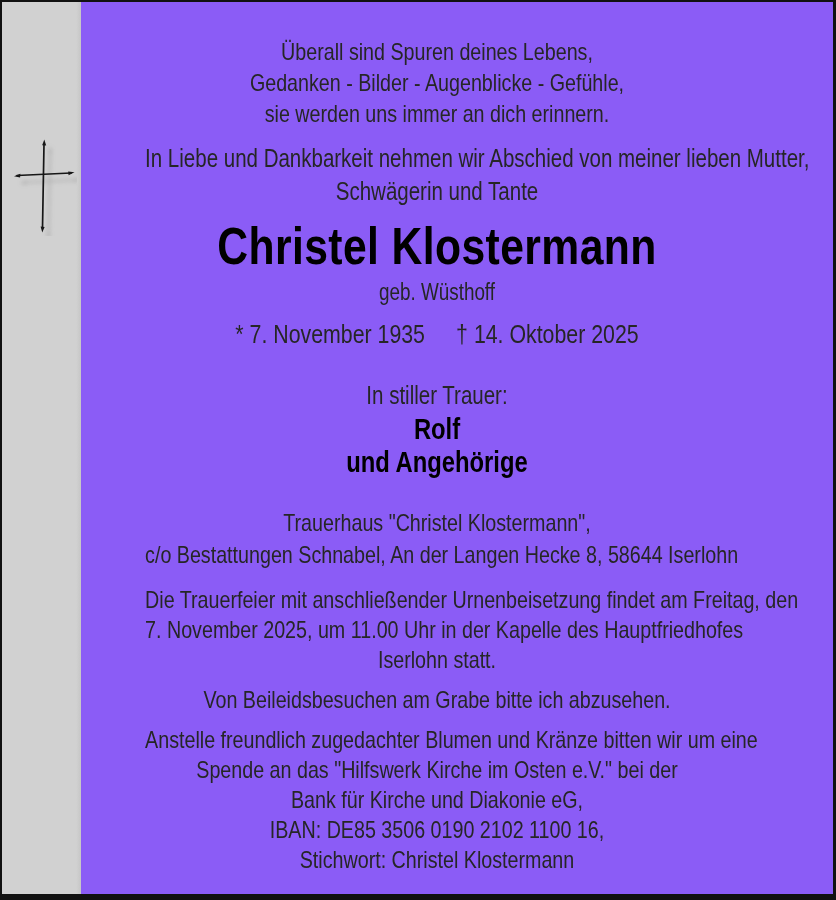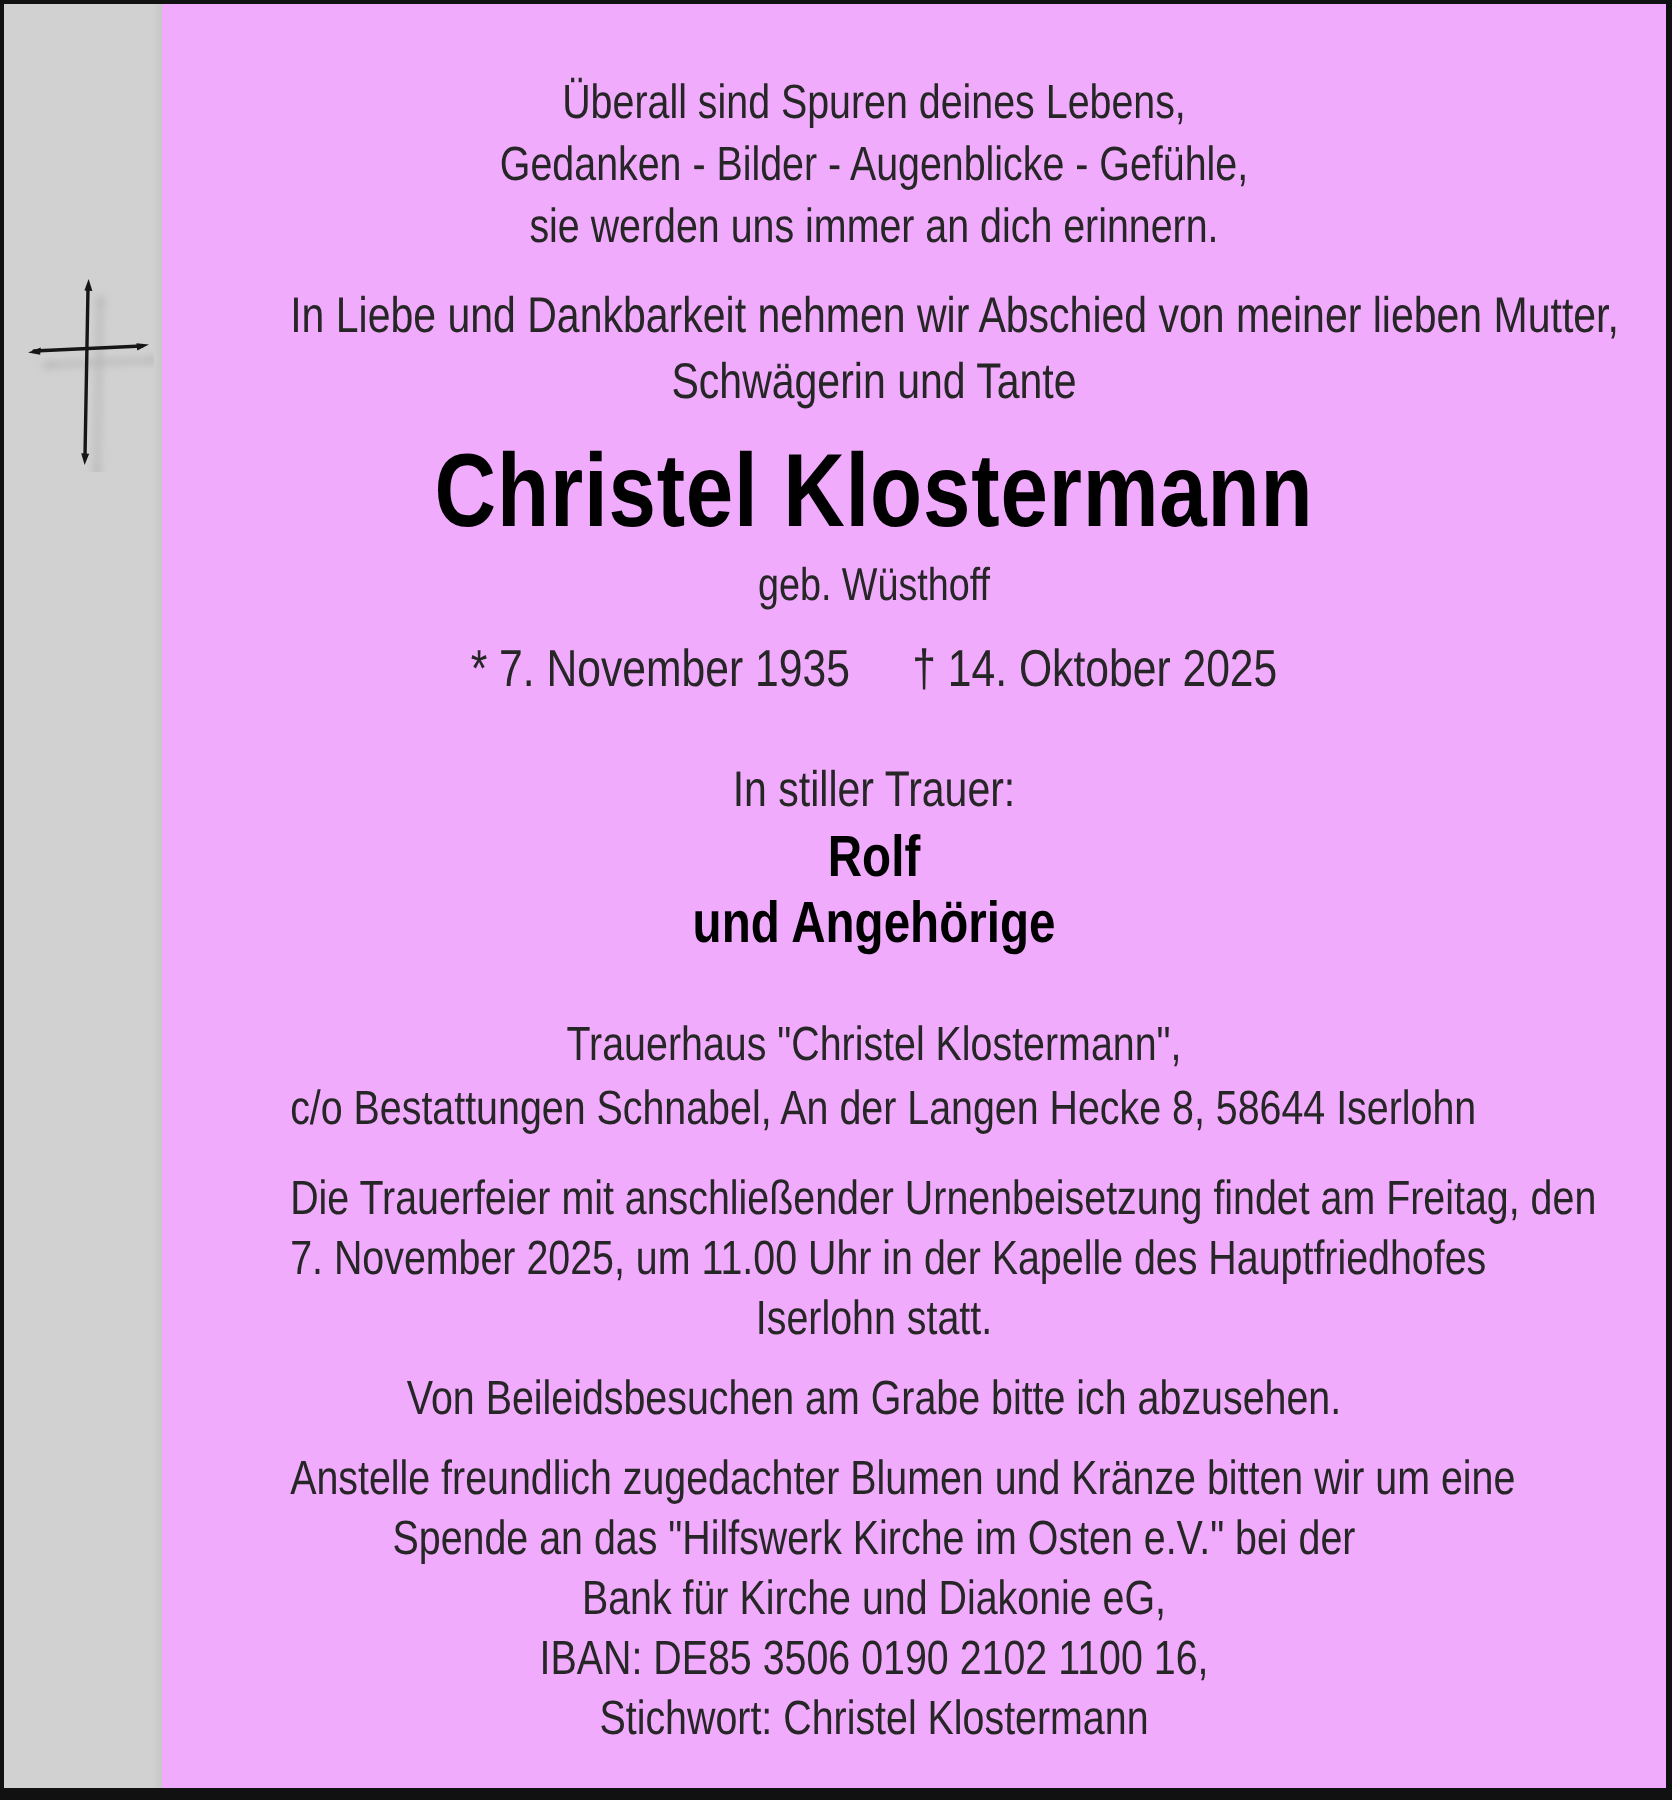--- a/index.html
+++ b/index.html
@@ -2,21 +2,21 @@
 <html><head>
 <meta charset="utf-8">
 <style>
   * { margin: 0; padding: 0; box-sizing: border-box; }
   html, body { width: 836px; height: 900px; background: #ffffff; }
 
   .page {
     position: relative;
     width: 836px;
     height: 900px;
-    background: #f0abfc;
+    background: #8b5cf6;
     border: 2px solid #111111;
     border-right-width: 3px;
     border-bottom-width: 6px;
     overflow: hidden;
     font-family: "Liberation Sans", sans-serif;
     color: #262626;
   }
 
   .stripe {
     position: absolute;

